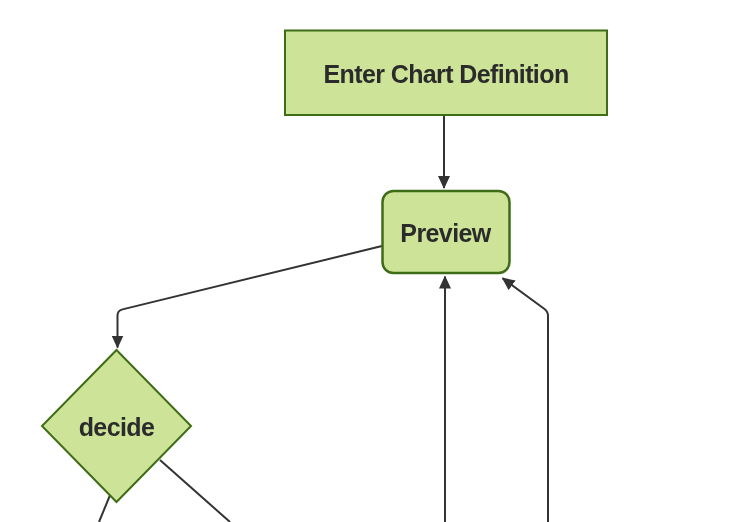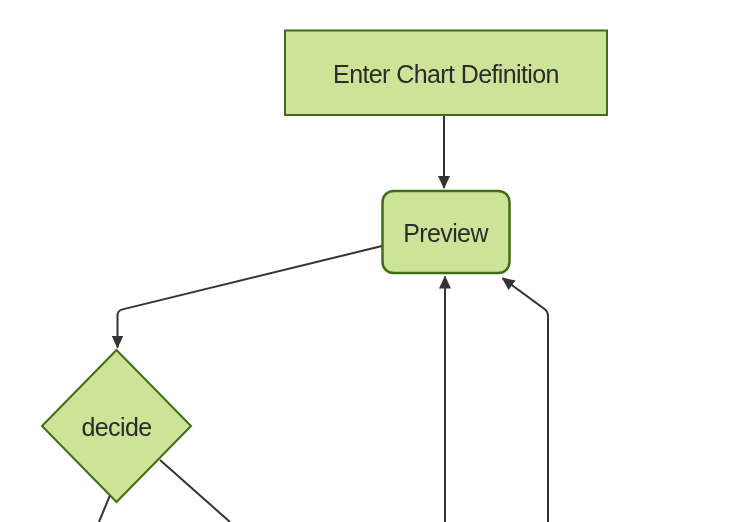--- a/index.html
+++ b/index.html
@@ -14,20 +14,21 @@
     padding: 0;
     background: var(--background);
   }
   .stage {
     position: relative;
     width: 715px;
     height: 522px;
     background: var(--background);
     overflow: hidden;
     font-family: "Liberation Sans", sans-serif;
+    font-weight: bold;
   }
   svg { display: block; }
   .edge {
     fill: none;
     stroke: var(--edge-stroke);
     stroke-width: 2;
   }
   .arrow-fill { fill: var(--edge-stroke); }
   .node-shape {
     fill: var(--node-fill);

